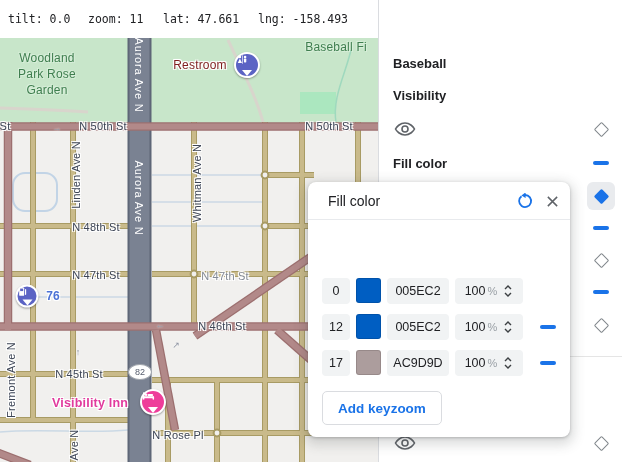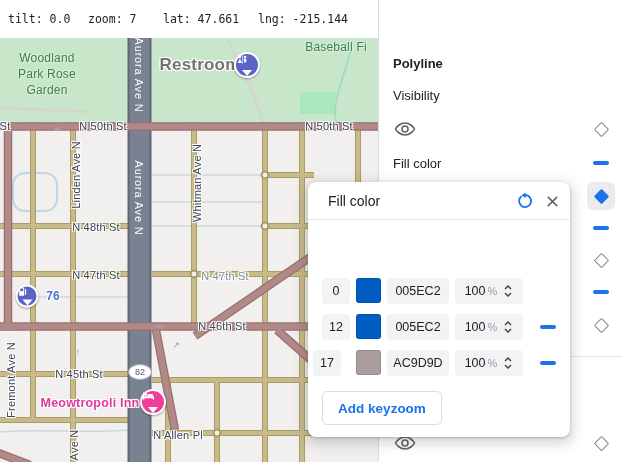--- a/index.html
+++ b/index.html
@@ -25,21 +25,21 @@
   .poi-pin{position:absolute;transform:translate(-50%,-50%);width:22px;height:22px;border-radius:50%;
      border:2px solid #fff;box-shadow:0 1px 2px rgba(0,0,0,.35);display:flex;align-items:center;justify-content:center;}
   .poi-pin:after{content:"";position:absolute;left:50%;bottom:-5px;transform:translateX(-50%);
      width:0;height:0;border:5px solid transparent;border-top:6px solid #fff;}
   .arrow{position:absolute;transform:translate(-50%,-50%);font-size:9px;color:#8F95A3;text-shadow:0 0 2px #fff;}
   
   #sidebar{position:absolute;left:378px;top:0;width:244px;height:462px;background:#fff;
      border-left:1px solid #DADCE0;}
   #sidebar-header{position:absolute;left:0;top:0;width:100%;height:38px;border-bottom:1px solid #E2E2E2;}
   .sb-title{position:absolute;left:14px;top:11px;font-size:14px;color:#202124;}
-  .sb-text{position:absolute;left:14px;font-size:13px;color:#202124;}
+  .sb-text{position:absolute;left:14px;font-size:13px;color:#202124;font-weight:bold;}
   .icon-btn{position:absolute;cursor:pointer;display:flex;align-items:center;justify-content:center;}
   .dash{position:absolute;width:16px;height:3.5px;border-radius:2px;background:#1A73E8;}
   .diamond-o{position:absolute;width:9px;height:9px;border:1.5px solid #80868B;border-radius:1.5px;
      transform:rotate(45deg);}
   .diamond-f{width:11px;height:11px;background:#1A73E8;border-radius:1.5px;transform:rotate(45deg);}
   .sel-bg{position:absolute;width:28px;height:28px;background:#E9EBEE;border-radius:6px;
      display:flex;align-items:center;justify-content:center;}
   .divider{position:absolute;left:0;width:100%;height:1px;background:#E5E5E5;}
   
   #dialog{position:absolute;left:308px;top:182px;width:262px;height:255px;background:#fff;border-radius:8px;
@@ -59,23 +59,23 @@
   .pct{display:flex;align-items:center;gap:2px;}
   .pct .sign{color:#9AA0A6;font-size:11px;}
 </style>
 </head>
 <body>
 
 <div id="app">
 
   <div id="topbar">
     <span style="left:8px">tilt: 0.0</span>
-    <span style="left:88px">zoom: 7</span>
+    <span style="left:88px">zoom: 11</span>
     <span style="left:163px">lat: 47.661</span>
-    <span style="left:258px">lng: -215.144</span>
+    <span style="left:258px">lng: -158.493</span>
   </div>
 
   <div id="map">
     <svg width="378" height="424" viewBox="0 0 378 424">
 
       <rect x="0" y="0" width="378" height="85" fill="#C8E6CA"></rect>
       <rect x="300" y="54" width="36" height="22" fill="#ABE7BF"></rect>
       <path d="M228,2 C242,32 256,58 263,84" stroke="#D8D5CC" stroke-width="3" fill="none"></path>
       <path d="M0,70 C30,71 60,72 88,74" stroke="#D8D5CC" stroke-width="3" fill="none"></path>
       <path d="M352,8 C346,36 332,58 336,85" stroke="#9FD9BE" stroke-width="1.5" fill="none"></path>
@@ -157,21 +157,21 @@
           <path d="M277,292 L380,383"></path>
         <path d="M156,292 L175,392"></path>
       </g>
     </svg>
 
     <div class="hlabel park-label" style="left:47px;top:20px">Woodland</div>
     <div class="hlabel park-label" style="left:47px;top:36px">Park Rose</div>
     <div class="hlabel park-label" style="left:47px;top:52px">Garden</div>
     <div class="hlabel park-label" style="left:336px;top:9px">Baseball Fi</div>
 
-    <div class="hlabel" style="left:200px;top:27px;color:#737373;font-size:17px;font-weight:bold">Restroom</div>
+    <div class="hlabel" style="left:200px;top:27px;color:#7f1d1d;font-size:12px;font-weight:normal">Restroom</div>
     <div class="poi-pin" style="left:247px;top:27px;background:#5B63C4">
       <svg width="13" height="13" viewBox="0 0 20 20">
         <g fill="#fff">
             <circle cx="6" cy="4.5" r="2"></circle>
             <polygon points="6,7 2.8,14 9.2,14"></polygon>
         <circle cx="14" cy="4.5" r="2"></circle>
             <rect x="12.2" y="7" width="3.6" height="6" rx="1"></rect>
         <rect x="9.5" y="2" width="1" height="13"></rect>
           </g>
       </svg>
@@ -184,59 +184,59 @@
     <div class="vlabel cw aurora-label" style="left:139px;top:160px">Aurora Ave N</div>
     <div class="vlabel" style="left:76px;top:137px">Linden Ave N</div>
     <div class="vlabel" style="left:197px;top:145px">Whitman Ave N</div>
     <div class="vlabel" style="left:11px;top:342px">Fremont Ave N</div>
     <div class="vlabel" style="left:74px;top:407px">Ave N</div>
     <div class="hlabel" style="left:96px;top:189px">N 48th St</div>
     <div class="hlabel" style="left:96px;top:237px">N 47th St</div>
     <div class="hlabel" style="left:225px;top:238px;color:#838A96">N 47th St</div>
     <div class="hlabel" style="left:222px;top:288px">N 46th St</div>
     <div class="hlabel" style="left:79px;top:336px">N 45th St</div>
-    <div class="hlabel" style="left:178px;top:397px">N Allen Pl</div>
+    <div class="hlabel" style="left:178px;top:397px">N Rose Pl</div>
 
     <div class="hlabel" style="left:53px;top:258px;color:#4C72D6;font-size:12px;font-weight:bold">76</div>
     <div class="poi-pin" style="left:27px;top:258px;width:19px;height:19px;background:#5B63C4">
       <svg width="10" height="11" viewBox="0 0 12 13">
           <g fill="#fff">
         <rect x="2" y="1" width="6" height="10" rx="1"></rect>
             <rect x="9" y="3" width="1.4" height="7" rx=".7"></rect>
         <rect x="3.2" y="2.4" width="3.6" height="3" fill="#5B63C4"></rect>
           </g>
       </svg>
     </div>
 
     <div style="position:absolute;left:140px;top:334px;transform:translate(-50%,-50%);width:22px;height:14px;
          background:#fff;border:1px solid #A0A5AD;border-radius:50%;display:flex;align-items:center;justify-content:center;
          font-size:9px;color:#596070">82</div>
 
-    <div class="hlabel" style="left:90px;top:365px;color:#E13A9D;font-size:12.5px;font-weight:bold">Meowtropoli Inn</div>
+    <div class="hlabel" style="left:90px;top:365px;color:#E13A9D;font-size:12.5px;font-weight:bold">Visibility Inn</div>
     <div class="poi-pin" style="left:153px;top:364px;background:#EE3D9A">
       <svg width="13" height="10" viewBox="0 0 14 10">
           <g fill="#fff">
         <rect x="1" y="1" width="1.6" height="8" rx=".8"></rect>
             <rect x="1" y="5.2" width="12" height="2.2" rx="1"></rect>
         <rect x="11.4" y="5.2" width="1.6" height="3.8" rx=".8"></rect>
             <circle cx="4.4" cy="3.6" r="1.4"></circle>
         <rect x="6" y="2.8" width="6" height="2.4" rx="1.2"></rect>
           </g>
       </svg>
     </div>
 
     <div class="arrow" style="left:57px;top:90px">→</div>
     <div class="arrow" style="left:160px;top:287px">←</div>
     <div class="arrow" style="left:78px;top:314px">↑</div>
     <div class="arrow" style="left:176px;top:307px">↗</div>
   </div>
 
   <div id="sidebar">
 
-    <div class="sb-text" style="top:56px;font-weight:bold">Polyline</div>
+    <div class="sb-text" style="top:56px;font-weight:bold">Baseball</div>
     <div class="sb-text" style="top:88px">Visibility</div>
 
     <div class="icon-btn" style="left:14px;top:119px;width:24px;height:20px">
       <svg width="22" height="16" viewBox="0 0 22 16">
         <path d="M11,2 C16,2 19.5,6 20.5,8 C19.5,10 16,14 11,14 C6,14 2.5,10 1.5,8 C2.5,6 6,2 11,2 Z" fill="none" stroke="#5F6368" stroke-width="1.6"></path>
         <circle cx="11" cy="8" r="3" fill="none" stroke="#5F6368" stroke-width="1.6"></circle>
       </svg>
     </div>
     <div class="diamond-o" style="left:217px;top:124px"></div>
 
@@ -314,21 +314,21 @@
             </svg>
           <svg width="10" height="7" viewBox="0 0 10 7">
               <polyline points="2,2 5,5 8,2" fill="none" stroke="#3C4043" stroke-width="1.4"></polyline>
             </svg>
         </span>
       </div>
       <div class="dash" style="left:232px;top:143px"></div>
     </div>
 
     <div>
-      <div class="chip" style="left:5px;top:168px;width:28px">17</div>
+      <div class="chip" style="left:14px;top:168px;width:28px">17</div>
       <div class="swatch" style="left: 48px; top: 168px; background-color: rgb(172, 157, 157);"></div>
       <div class="chip" style="left:79px;top:168px;width:62px">AC9D9D</div>
       <div class="chip" style="left:147px;top:168px;width:68px">
         <span class="pct">
             <span>100</span>
             <span class="sign">%</span>
           </span>
         <span class="chev-stack" style="margin-left:6px">
           <svg width="10" height="7" viewBox="0 0 10 7">
               <polyline points="2,5 5,2 8,5" fill="none" stroke="#3C4043" stroke-width="1.4"></polyline>

